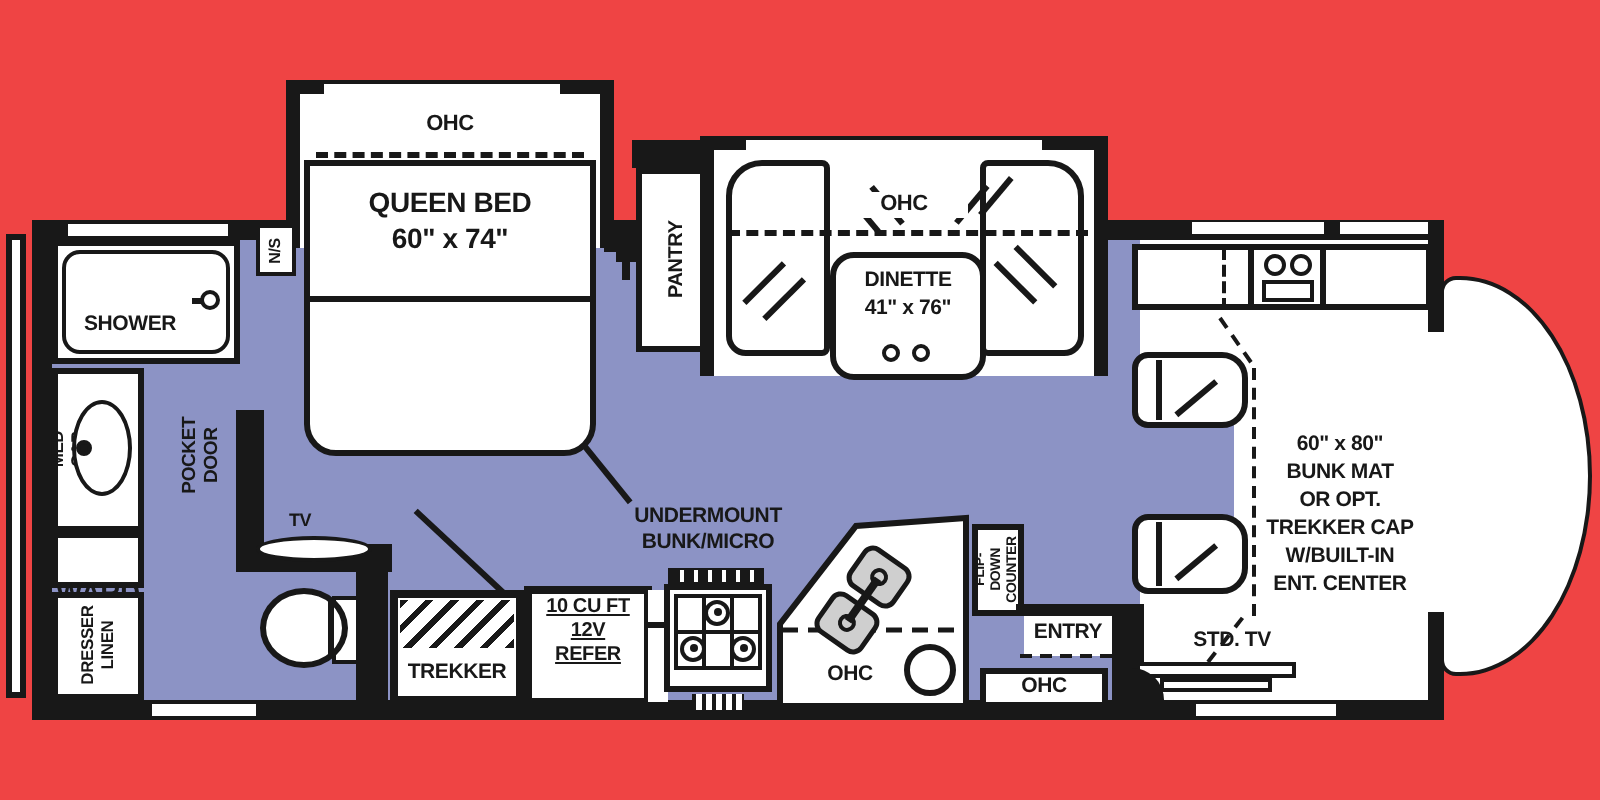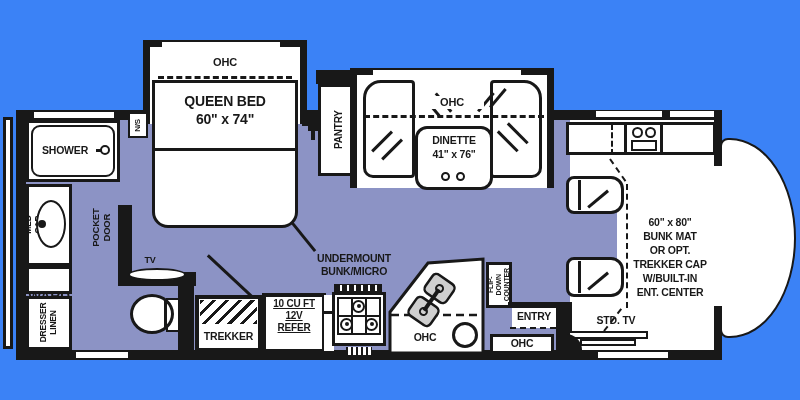--- a/index.html
+++ b/index.html
@@ -1,16 +1,16 @@
 <!DOCTYPE html>
 <html><head>
 <meta charset="utf-8">
 <style>
   html,body{margin:0;padding:0;background:#fff;}
-  #plan{position:relative;width:800px;height:400px;background:#3b82f6;overflow:hidden;
+  #plan{position:relative;width:800px;height:400px;background:#ef4444;overflow:hidden;
         font-family:"Liberation Sans",sans-serif;}
   .abs{position:absolute;}
   .wall{position:absolute;background:#181818;}
   .whitefill{position:absolute;background:#fff;}
   .floor{position:absolute;background:#8c93c5;}
   .box{position:absolute;background:#fff;border:3px solid #181818;box-sizing:border-box;}
   .lbl{position:absolute;color:#181818;font-weight:bold;white-space:pre-line;text-align:center;
        line-height:1.2;letter-spacing:-0.2px;}
   .rotc{position:absolute;display:flex;align-items:center;justify-content:center;}
   .rot{transform:rotate(-90deg);white-space:pre-line;text-align:center;font-weight:bold;
@@ -89,21 +89,21 @@
   <div class="dash-h" style="left:364px;top:115px;width:180px;"></div>
   <div class="box" style="left:415px;top:126px;width:78px;height:64px;border-radius:12px;"></div>
   <div class="lbl" style="left:417px;top:134px;width:74px;font-size:10.5px;line-height:1.3;">DINETTE
 41" x 76"</div>
   <div class="circle" style="left:441px;top:172px;width:9px;height:9px;border-width:2.5px;"></div>
   <div class="circle" style="left:456px;top:172px;width:9px;height:9px;border-width:2.5px;"></div>
 
   <div class="box" style="left:26px;top:120px;width:94px;height:62px;border-width:3.5px;">
     <div class="abs" style="left:2px;top:2px;right:2px;bottom:2px;border:2px solid #181818;border-radius:9px;"></div>
   </div>
-  <div class="lbl" style="left:30px;top:144px;width:70px;font-size:10.5px;">SHOWER</div>
+  <div class="lbl" style="left:30px;top:156px;width:70px;font-size:10.5px;">SHOWER</div>
   <div class="circle" style="left:100px;top:145px;width:10px;height:10px;border-width:2.5px;"></div>
   <div class="wall" style="left:96px;top:149px;width:5px;height:2.5px;"></div>
 
   <div class="box" style="left:26px;top:184px;width:46px;height:82px;"></div>
   <div class="rotc" style="left:24px;top:184px;width:20px;height:82px;">
     <span class="rot" style="font-size:8.5px;">MED CAB</span>
   </div>
   <div class="abs" style="left:36px;top:200px;width:30px;height:48px;border:2.5px solid #181818;border-radius:50%;background:#fff;box-sizing:border-box;"></div>
   <div class="circle" style="left:38px;top:220px;width:8px;height:8px;border-width:2px;background:#181818;"></div>
 

